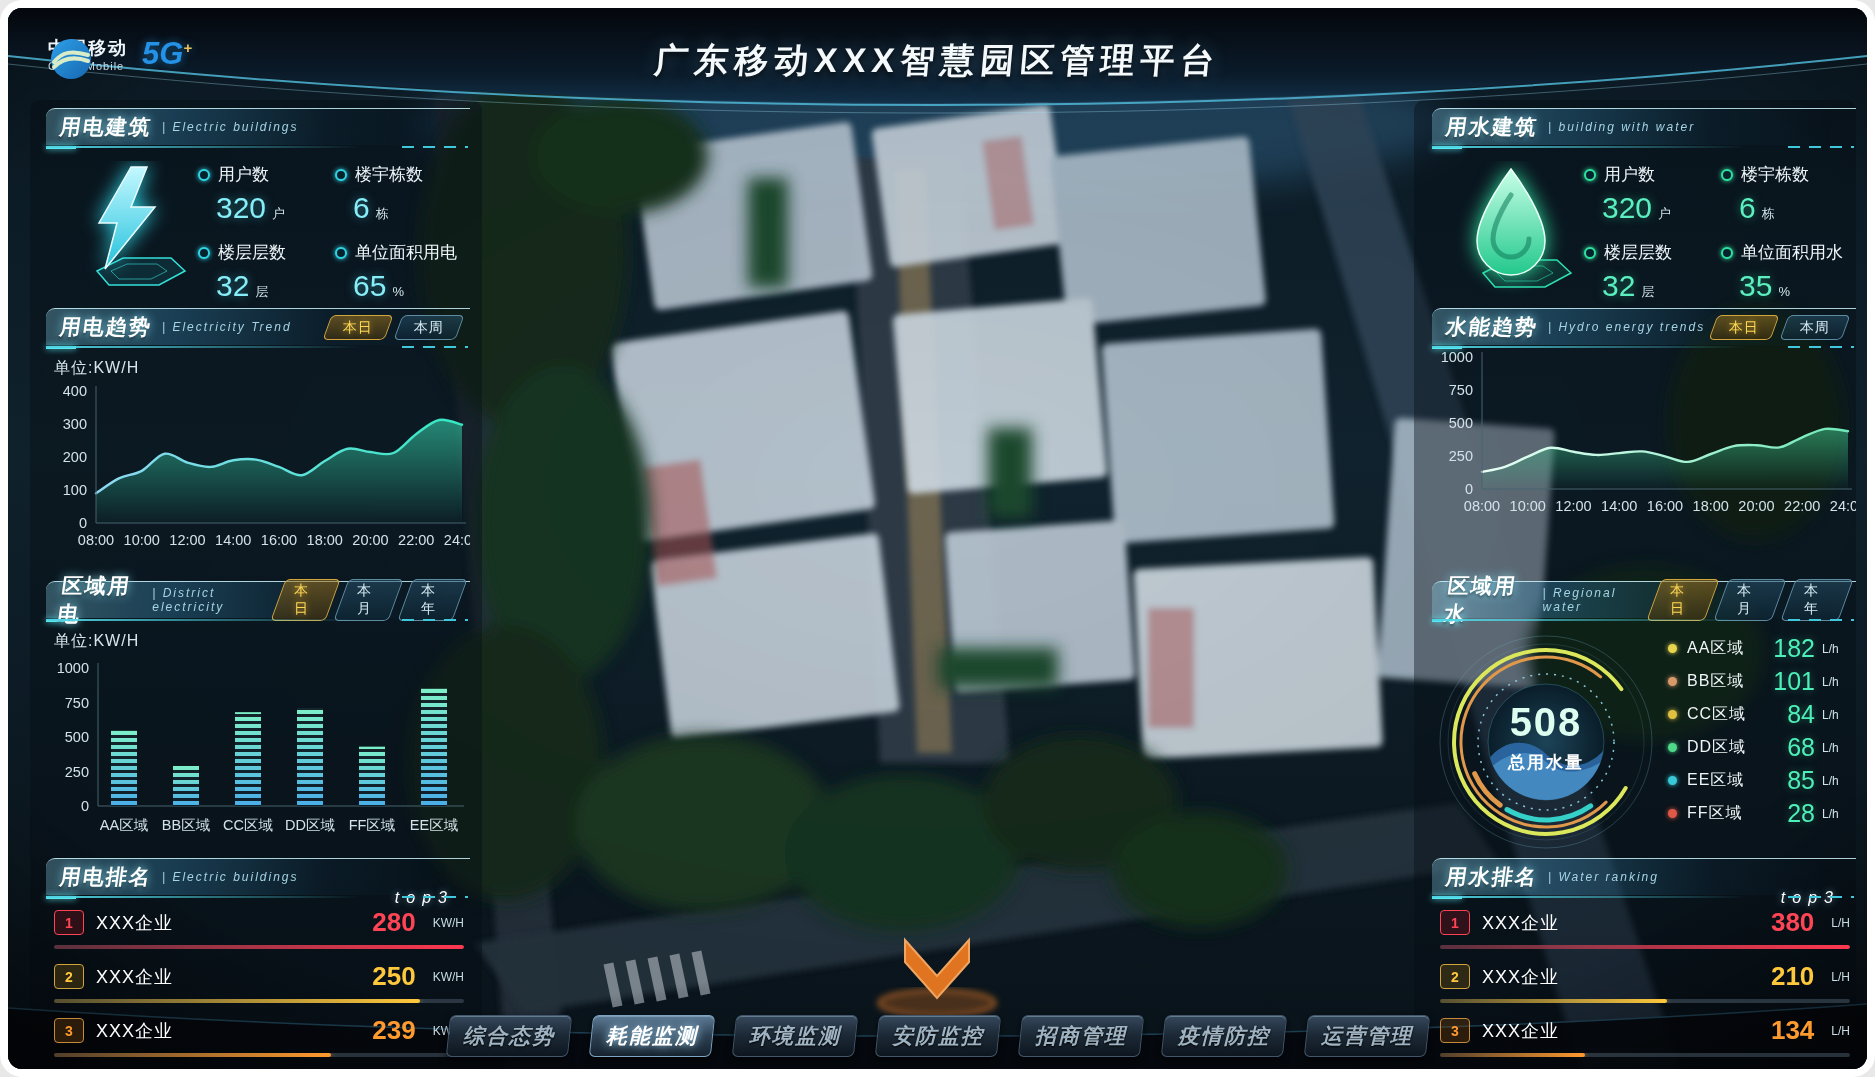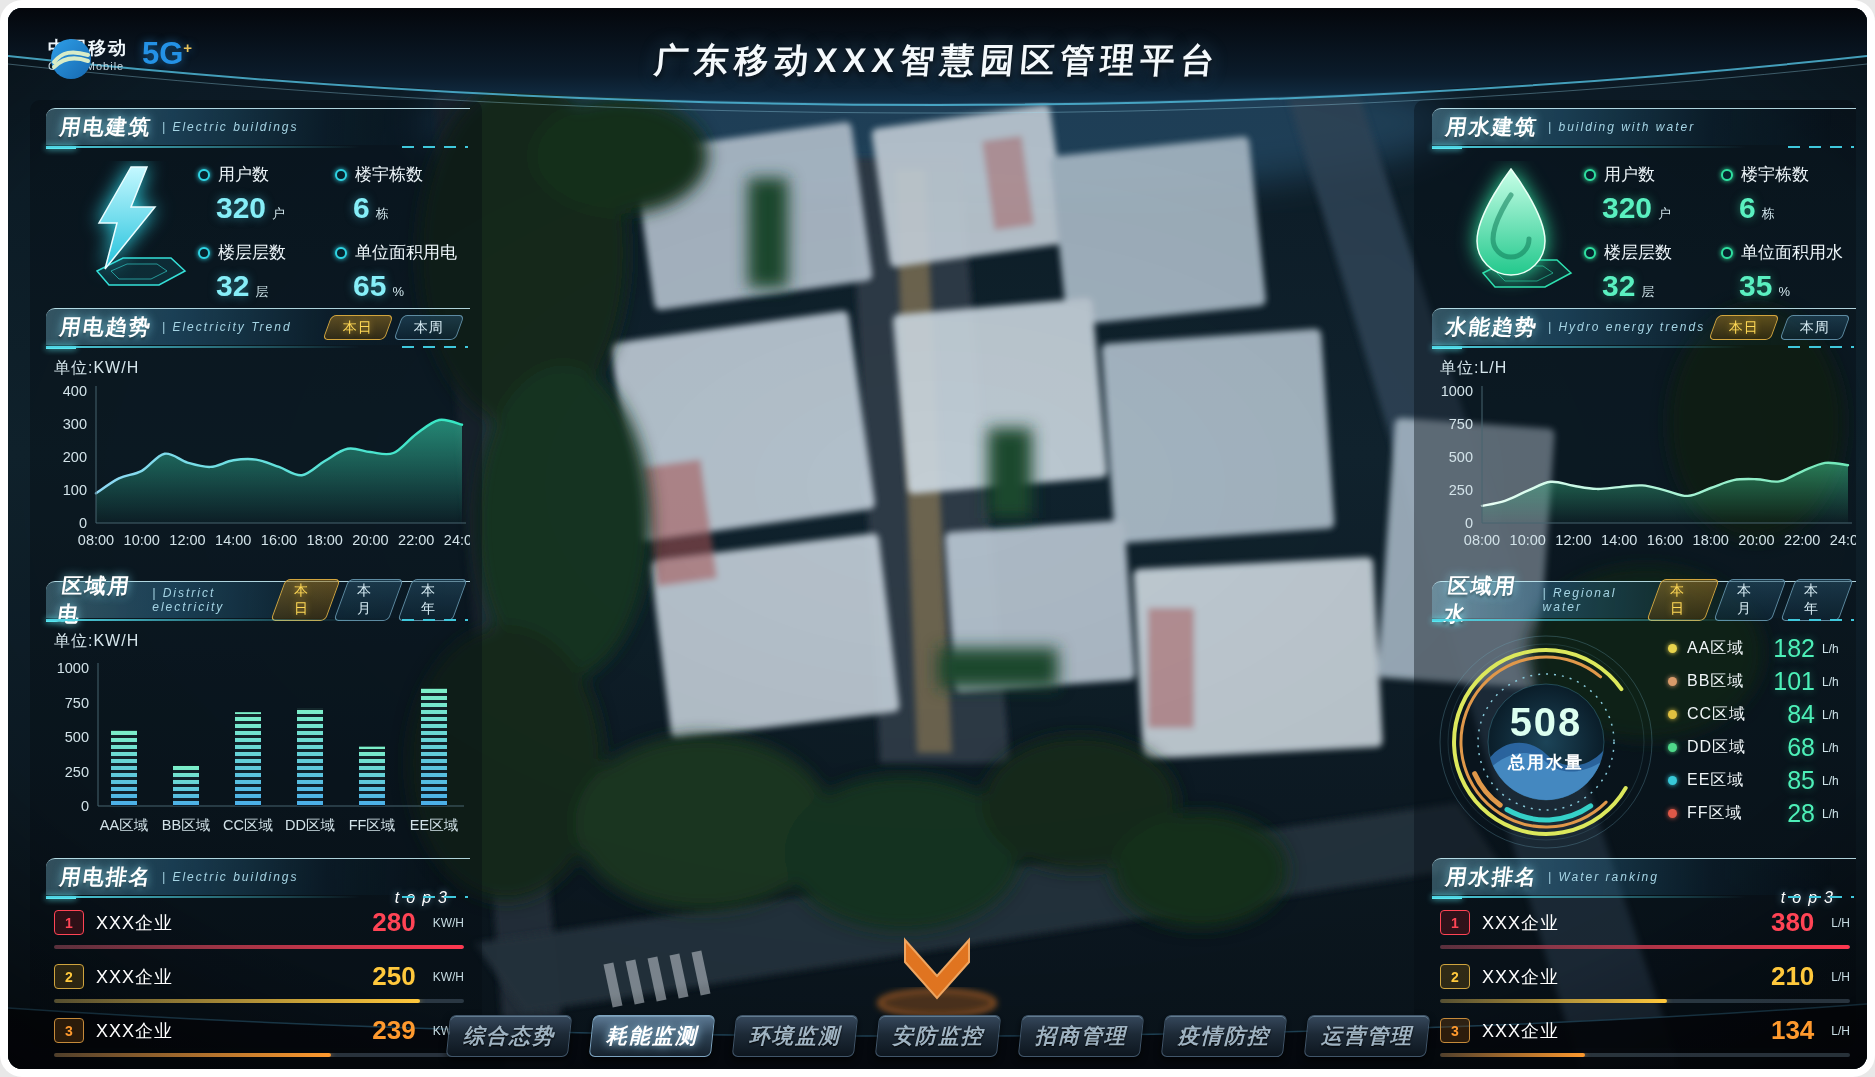--- a/index.html
+++ b/index.html
@@ -9,21 +9,21 @@
   .scene{position:absolute;inset:0;}
   
   .header{position:absolute;left:0;top:0;width:100%;height:110px;pointer-events:none;}
   .header svg{position:absolute;left:0;top:0;}
   .page-title{position:absolute;left:0;top:30px;width:100%;text-align:center;
     font-size:34px;font-weight:700;letter-spacing:6px;color:#f4f9fc;
     transform:skewX(-5deg);text-shadow:0 3px 6px rgba(0,0,0,.8),0 0 18px rgba(120,190,230,.35);}
   .logo{position:absolute;left:40px;top:28px;display:flex;align-items:center;gap:14px;pointer-events:auto;}
   .logo-txt .cn{font-size:18px;font-weight:700;color:#eef6fb;letter-spacing:2px;}
   .logo-txt .en{font-size:11px;color:#c6d9e4;letter-spacing:1px;}
-  .fiveg{font-size:31px;font-weight:700;color:#2492e6;text-shadow:0 0 8px rgba(40,150,230,.55);}
+  .fiveg{font-size:31px;font-weight:700;font-style:italic;color:#2492e6;text-shadow:0 0 8px rgba(40,150,230,.55);}
   .fiveg sup{font-size:15px;color:#e8c35a;}
   
   .panel{position:absolute;width:424px;}
   .p-l{left:38px;} .p-r{left:1424px;}
   .phead{position:relative;height:36px;display:flex;align-items:center;padding-left:14px;
     background:linear-gradient(93deg,rgba(140,215,240,.32) 0%,rgba(46,112,148,.46) 30%,rgba(18,52,74,.24) 66%,rgba(18,52,74,0) 94%);
     border-top:1px solid rgba(205,243,252,.85);border-top-left-radius:9px;}
   .phead::before{content:'';position:absolute;left:0;bottom:-4px;width:30px;height:3px;background:#5ae8f0;box-shadow:0 0 6px #5ae8f0;}
   .phead::after{content:'';position:absolute;left:0;right:0;bottom:-3px;height:2px;
     background:linear-gradient(90deg,#4fd4e4 0%,rgba(79,212,228,.28) 55%,rgba(79,212,228,0) 74%);}
@@ -41,21 +41,21 @@
   .top3{margin-left:auto;margin-right:16px;font-weight:400;font-style:italic;font-size:16px;
     letter-spacing:7px;color:#fff;text-shadow:0 0 7px rgba(150,220,255,.7);margin-top:42px;}
   
   .stat-wrap{display:flex;padding:14px 2px 0 2px;}
   .icon-cell{width:150px;display:flex;align-items:center;justify-content:center;}
   .stat-grid{flex:1;display:grid;grid-template-columns:1fr 1fr;row-gap:16px;column-gap:4px;margin-top:4px;}
   .stat-label-row{display:flex;align-items:center;gap:8px;font-size:17px;color:#eef6fa;}
   .bullet{width:8px;height:8px;border-radius:50%;border:2px solid #2fd4e4;background:#06222c;box-shadow:0 0 5px #2fd4e4;flex:none;}
   .water .bullet{border-color:#2fe0a0;box-shadow:0 0 5px #2fe0a0;}
   .stat-value-row{margin:5px 0 0 18px;display:flex;align-items:baseline;gap:6px;}
-  .stat-value{font-size:30px;font-weight:700;color:#86eef8;text-shadow:0 0 10px rgba(80,220,240,.5);}
+  .stat-value{font-size:30px;font-weight:400;color:#86eef8;text-shadow:0 0 10px rgba(80,220,240,.5);}
   .water .stat-value{color:#5af0c0;text-shadow:0 0 10px rgba(60,230,170,.5);}
   .stat-unit{font-size:13px;color:#cfe4ea;}
   .unit-label{margin:13px 0 2px 8px;font-size:16px;color:#d6e6ec;letter-spacing:1px;}
   .chart{margin-top:2px;}
   .chart svg .tick{fill:#d2e2e8;font-size:14.5px;}
   
   .gauge-wrap{display:flex;padding-top:8px;}
   .legend{flex:1;padding:6px 2px 0 8px;}
   .legend-row{display:flex;align-items:center;height:33px;}
   .dot{width:9px;height:9px;border-radius:50%;margin-right:10px;flex:none;}
@@ -480,21 +480,20 @@
   <div class="panel p-r" style="top:300px">
     <div class="phead">
       <span class="t-cn">水能趋势</span>
       <span class="t-en">| Hydro energy trends</span>
       <div class="tabs">
         <div class="tab active"><span>本日</span></div>
         <div class="tab"><span>本周</span></div>
       </div>
       <span class="dashes"></span>
     </div>
-    <div class="unit-label">单位:L/H</div>
     <div class="chart" id="chart-hydro_trend"><svg width="424" height="178" viewBox="0 0 424 178">
           <defs>
             <linearGradient id="hydro_trend-l" x1="0" y1="0" x2="1" y2="0">
               <stop offset="0%" stop-color="#eafff6"></stop>
               <stop offset="100%" stop-color="#6fe8b8"></stop>
             </linearGradient>
             <linearGradient id="hydro_trend-a" x1="0" y1="0" x2="0" y2="1">
               <stop offset="0%" stop-color="#3fc88f" stop-opacity="0.55"></stop>
               <stop offset="100%" stop-color="#3fc88f" stop-opacity="0.03"></stop>
             </linearGradient>

